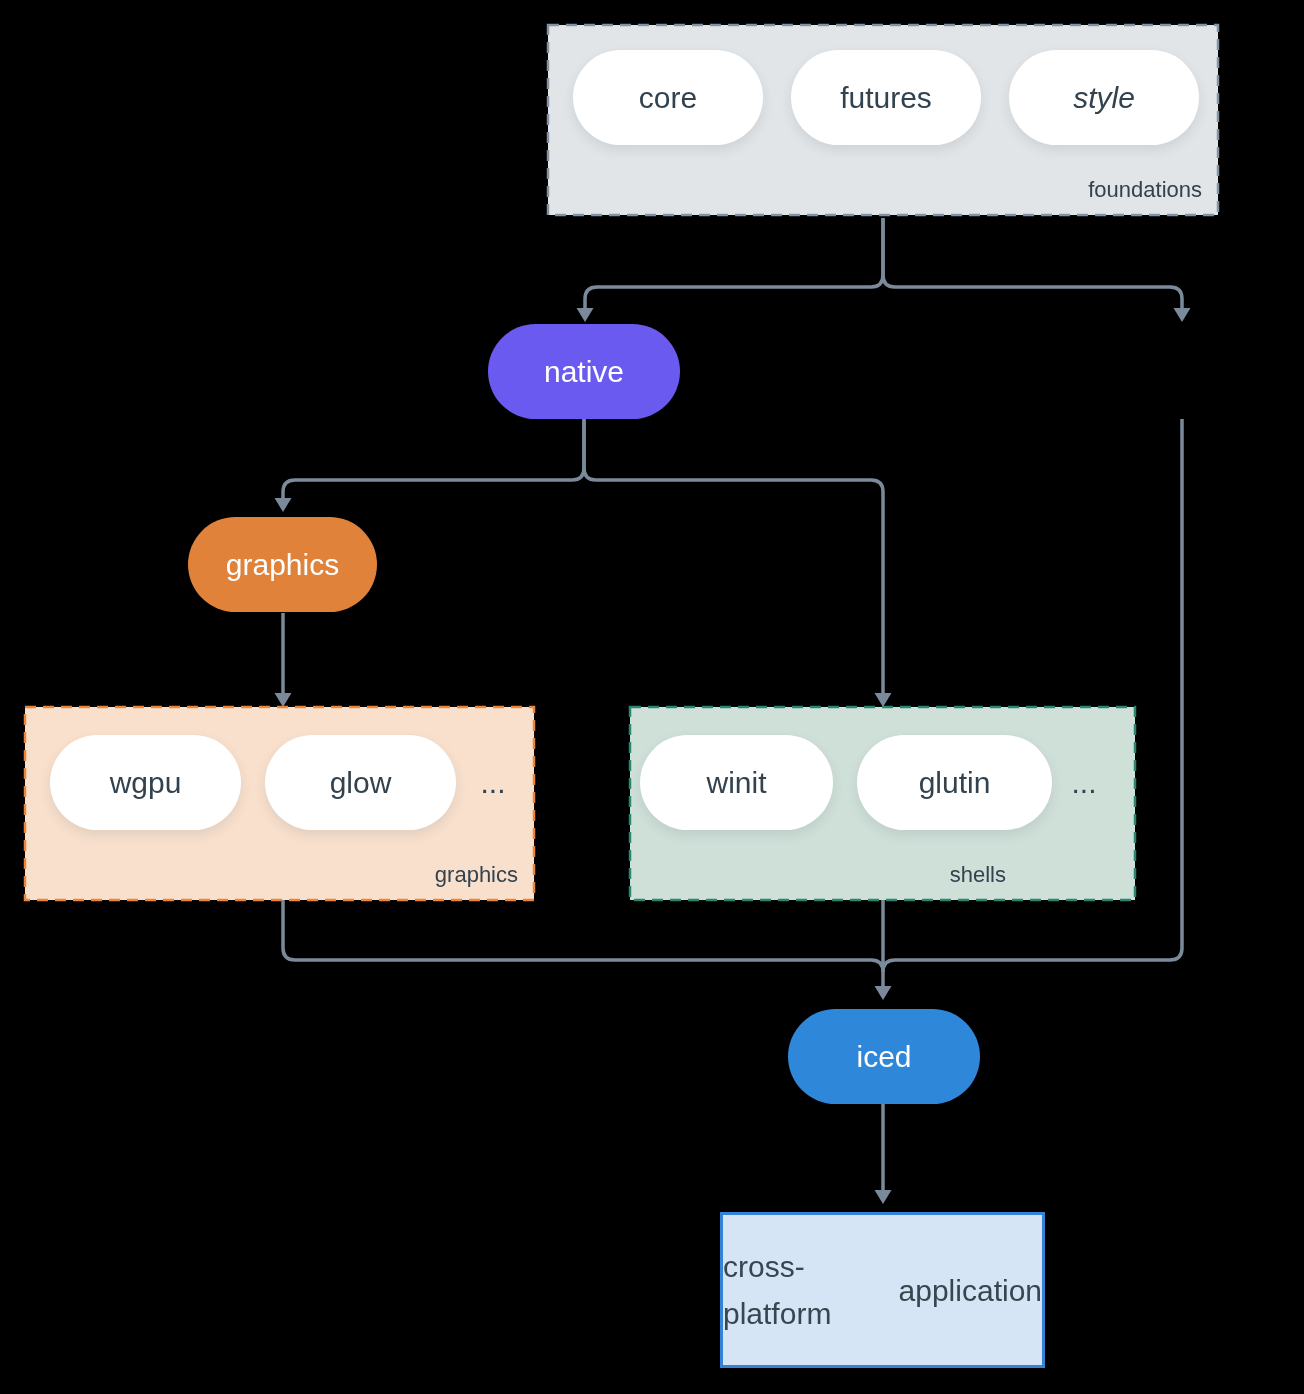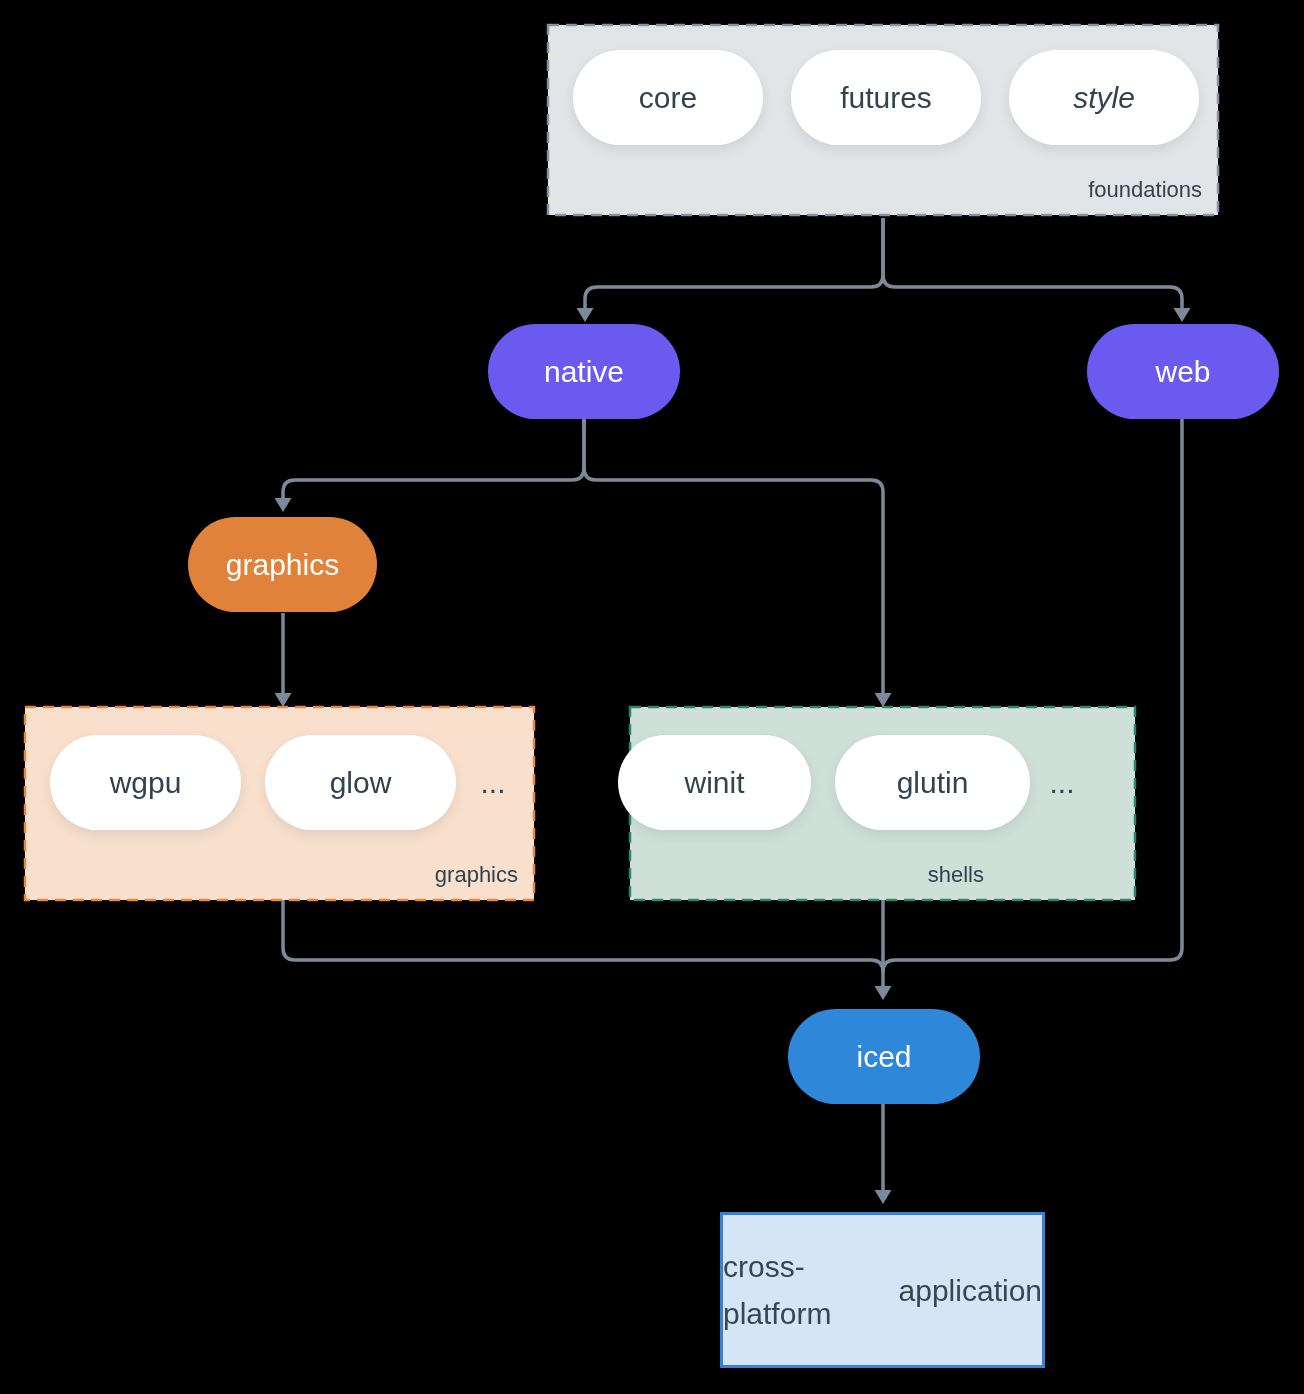--- a/index.html
+++ b/index.html
@@ -51,21 +51,21 @@
     position:absolute;top:28px;height:95px;width:60px;
     display:flex;align-items:center;justify-content:center;
     font-size:30px;color:var(--pill_text_dark);
   }
   #pill-native{left:488px;top:324px;width:192px;height:95px;background:var(--purple);}
   #pill-web{left:1087px;top:324px;width:192px;height:95px;background:var(--purple);}
   #pill-graphics{left:188px;top:517px;width:189px;height:95px;background:var(--orange);}
   #pill-iced{left:788px;top:1009px;width:192px;height:95px;background:var(--blue);}
   #group-foundations{left:548px;top:25px;width:670px;height:190px;}
   #group-renderers{left:25px;top:707px;width:509px;height:193px;padding-left:6px;}
-  #group-shells{left:594px;top:707px;width:406px;height:193px;}
+  #group-shells{left:616px;top:707px;width:406px;height:193px;}
   #app-box{
     position:absolute;left:720px;top:1212px;width:325px;height:156px;
     box-sizing:border-box;
     background:var(--app_fill);
     border:3px solid var(--app_border);
     display:flex;flex-direction:row;align-items:center;justify-content:center;
     font-size:30px;line-height:47px;color:var(--app_text);
   }
 </style>
 </head>
@@ -102,21 +102,20 @@
   </svg>
 
   <div class="group" id="group-foundations">
     <div class="pill white" style="left:25px;top:25px;">core</div>
     <div class="pill white" style="left:243px;top:25px;">futures</div>
     <div class="pill white" style="left:461px;top:25px;font-style:italic;">style</div>
     <div class="group-label">foundations</div>
   </div>
 
   <div class="pill solo" id="pill-native">native</div>
-  <div class="pill solo" id="pill-web">web</div>
 
   <div class="pill solo" id="pill-graphics">graphics</div>
 
   <div class="group" id="group-renderers">
     <div class="pill white" style="left:25px;top:28px;width:191px;">wgpu</div>
     <div class="pill white" style="left:240px;top:28px;width:191px;text-align:right;">glow</div>
     <div class="ellipsis" style="left:438px;">...</div>
     <div class="group-label">graphics</div>
   </div>
 

